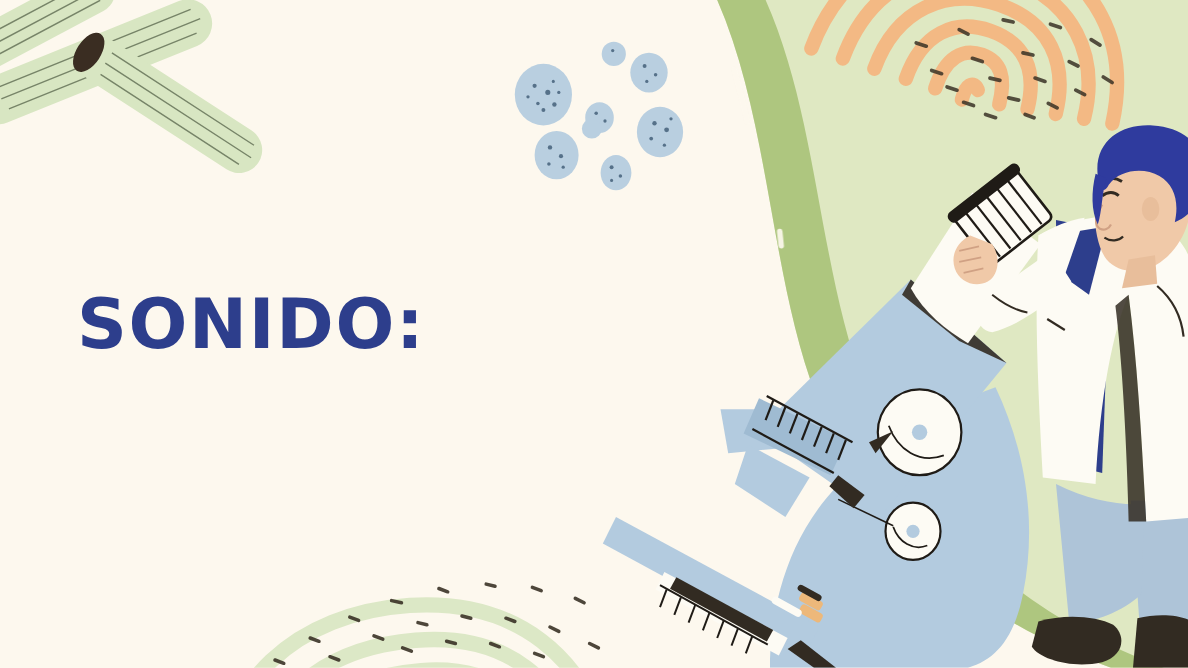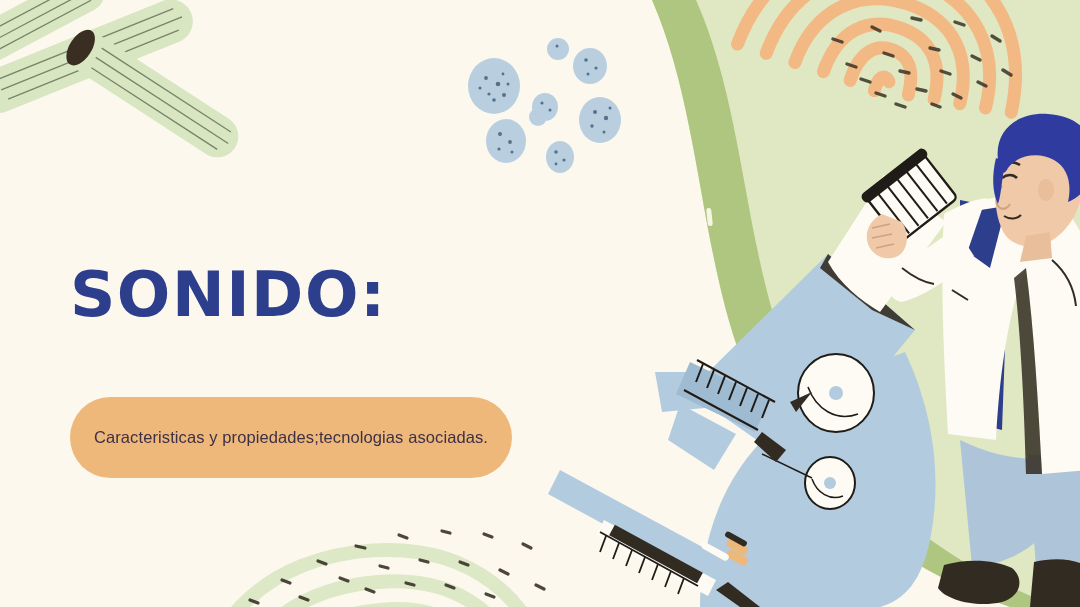--- a/index.html
+++ b/index.html
@@ -398,17 +398,14 @@
 
         <path d="M 1026 236 L 1050 232 L 1052 258 L 1020 262 Z" fill="#E8BE9B"></path>
       </g>
     </svg>
   </div>
 
   <div id="title-block">
     <h1 id="page-title">SONIDO:</h1>
   </div>
 
-  <div id="subtitle-banner">
-    <span id="subtitle-text">Caracteristicas y propiedades;tecnologias asociadas.</span>
-  </div>
 
 </div>
 
 </body></html>

